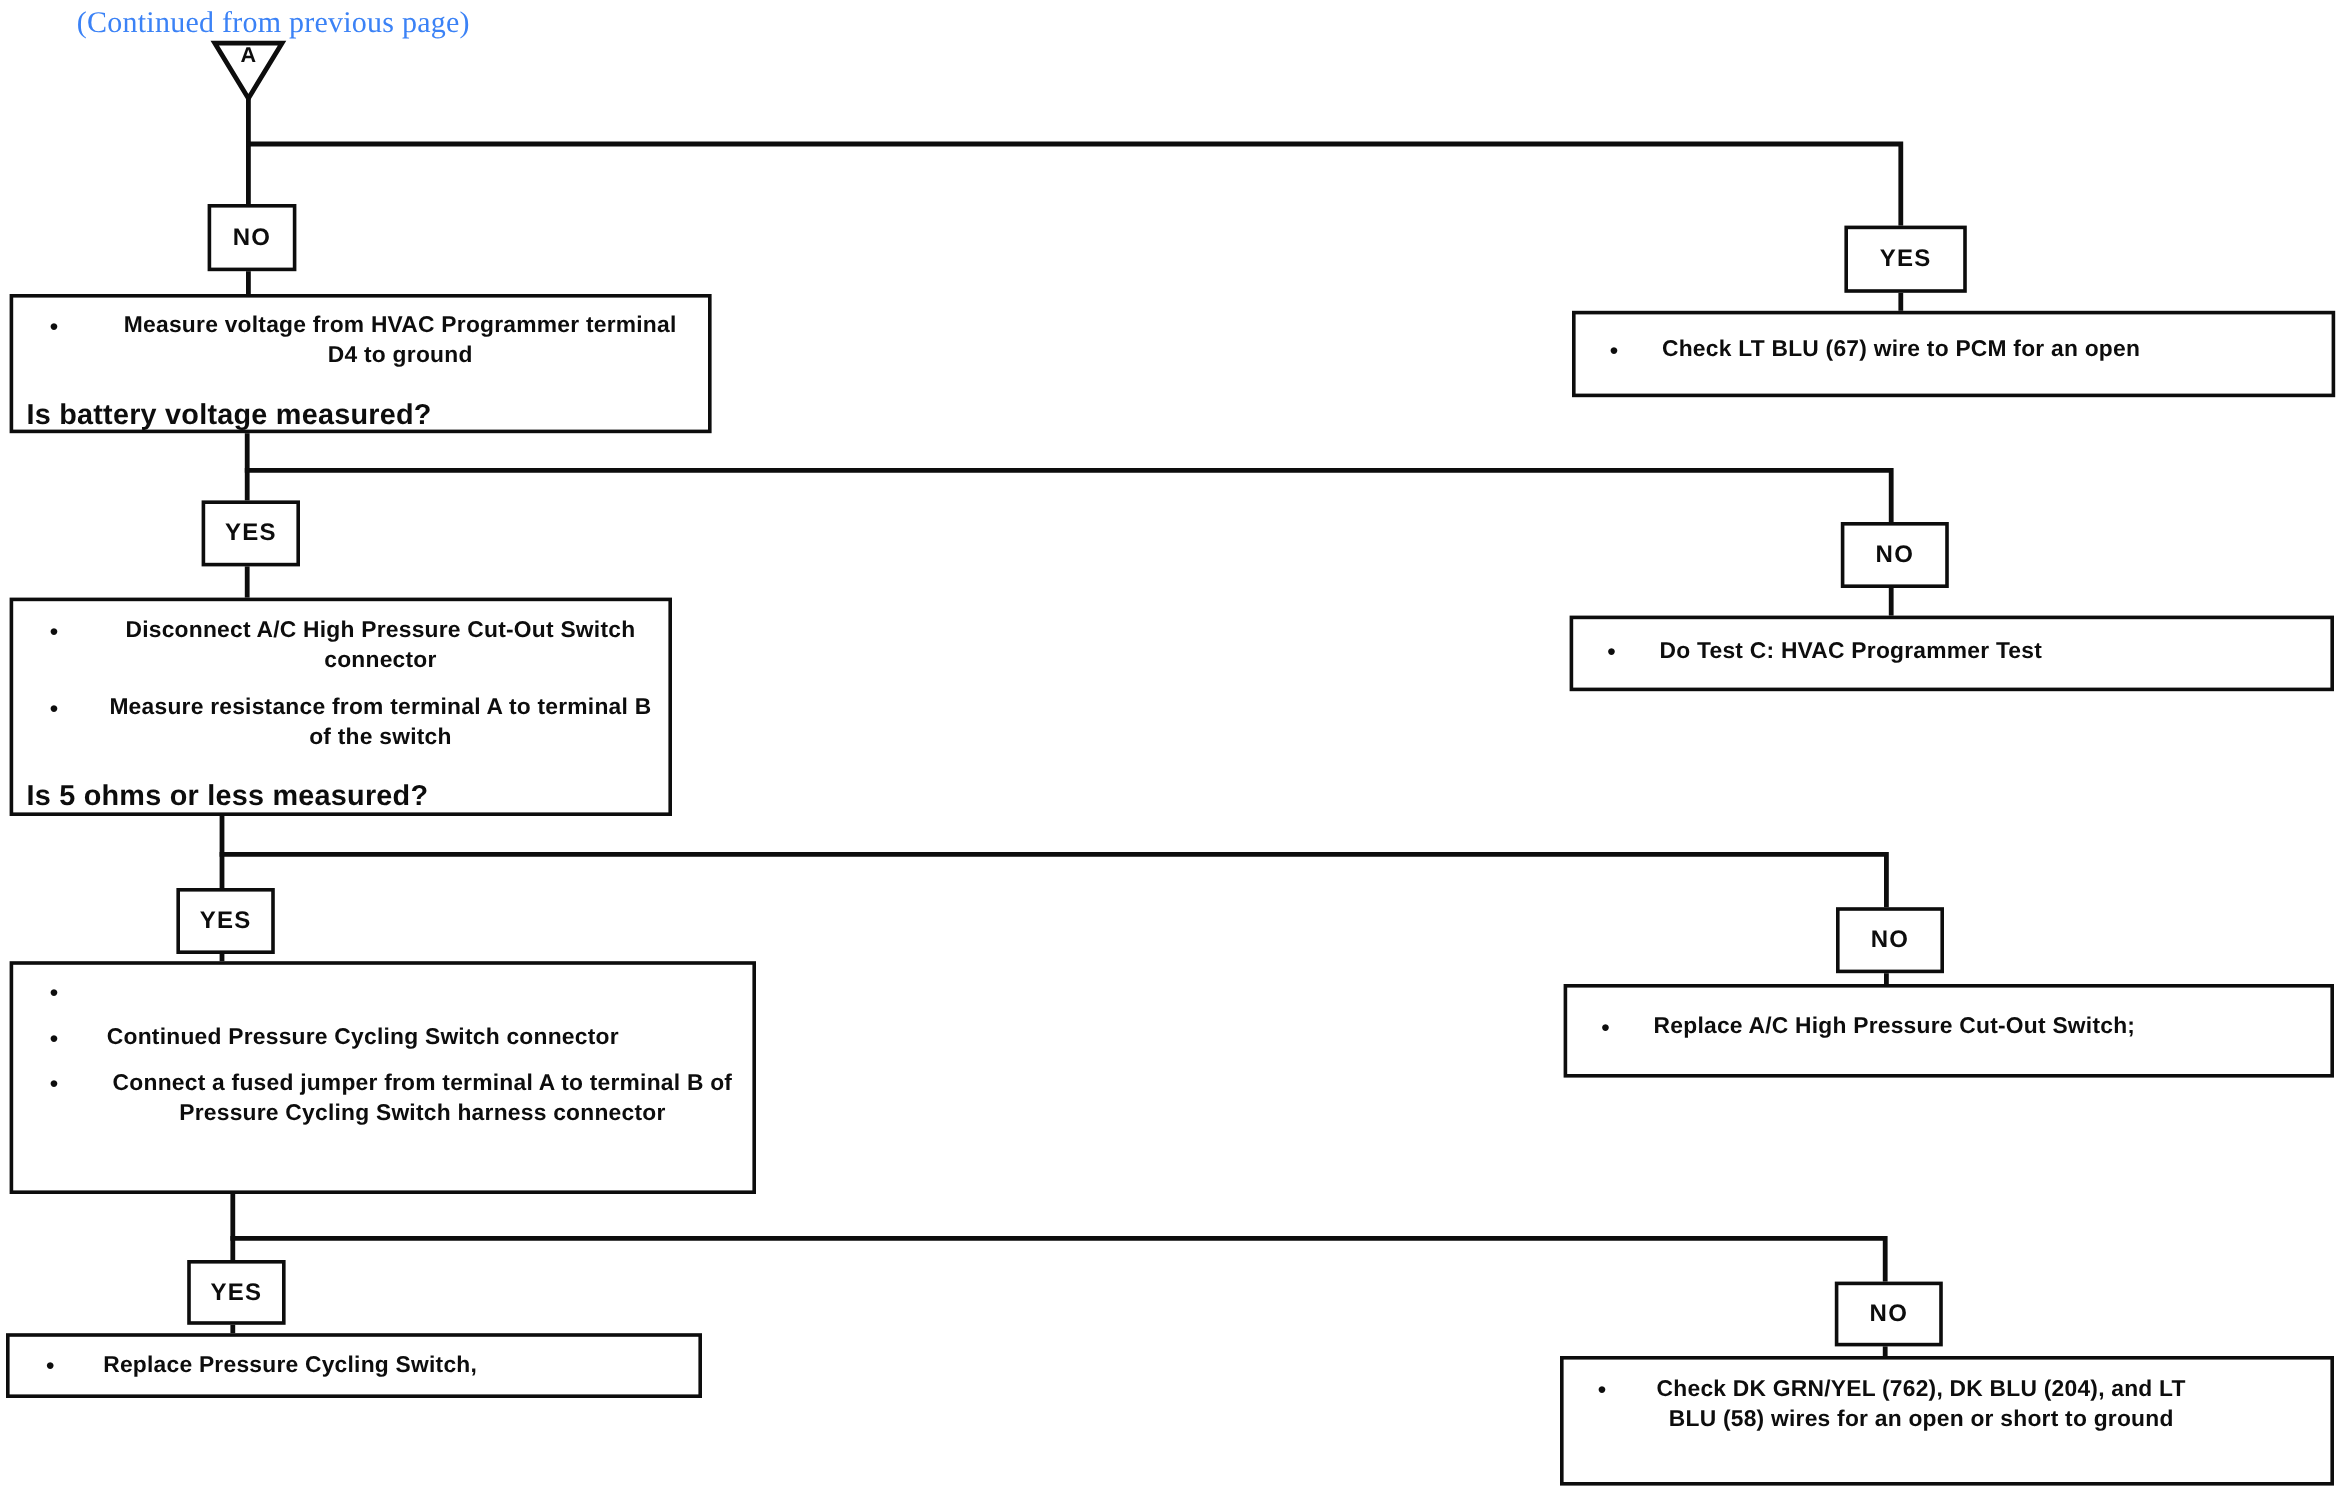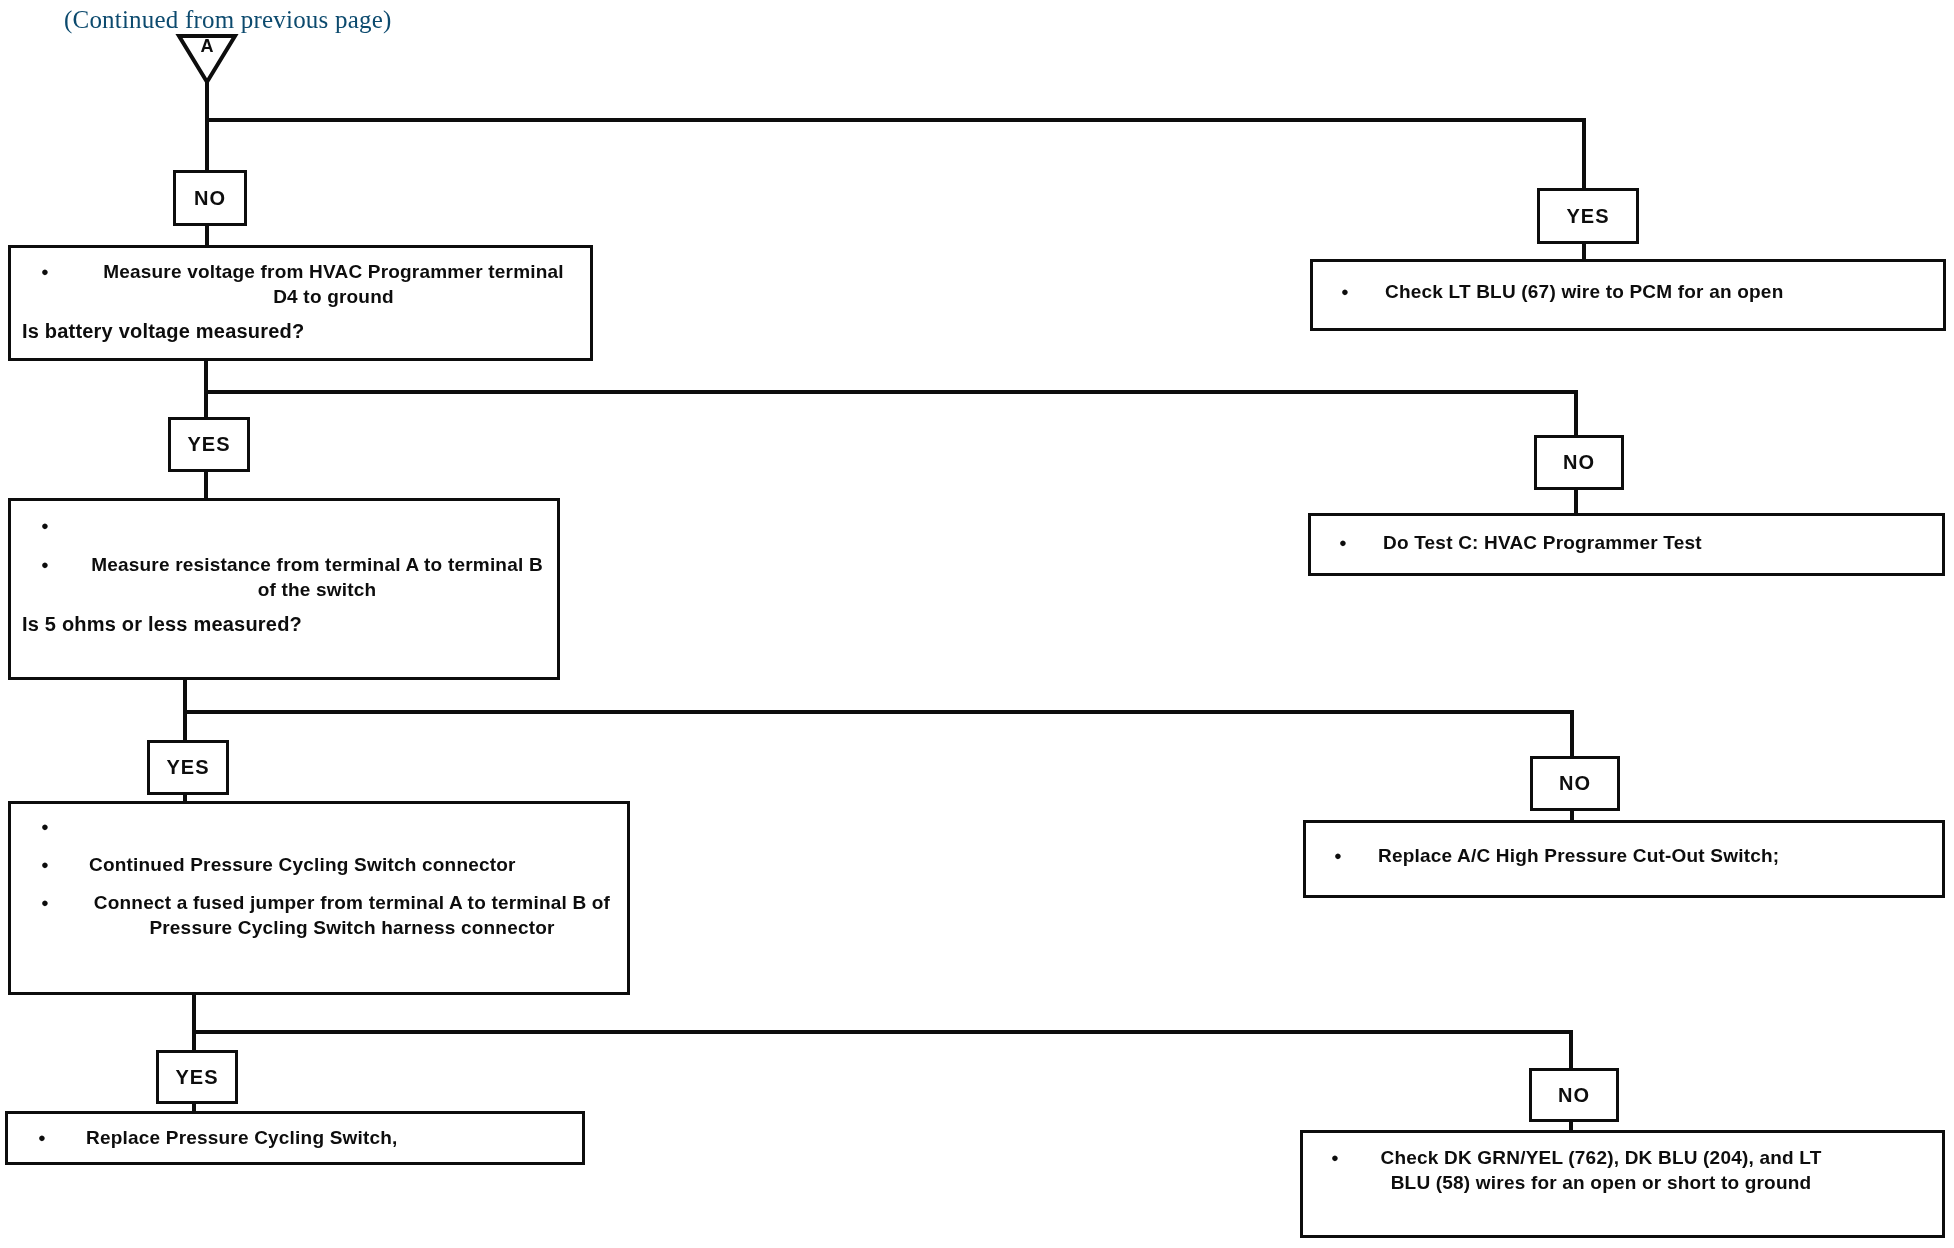--- a/index.html
+++ b/index.html
@@ -7,21 +7,21 @@
     position:relative;
     width:1954px;height:1248px;
     background:#ffffff;
     font-family:"Liberation Sans", sans-serif;
     color:#0d0d0d;
     overflow:hidden;
   }
   .note{
     position:absolute;left:64px;top:6px;
     font-family:"Liberation Serif", serif;
-    font-size:25px;color:#0c4a6e;letter-spacing:0.2px;
+    font-size:25px;color:#3b82f6;letter-spacing:0.2px;
   }
   svg.lines{position:absolute;left:0;top:0;z-index:1;}
   .tri-label{
     position:absolute;left:190px;top:36px;width:34px;text-align:center;
     font-size:18px;font-weight:bold;z-index:3;
   }
   .decision{
     position:absolute;z-index:2;
     background:#ffffff;border:3px solid #0d0d0d;
     display:flex;align-items:center;justify-content:center;
@@ -36,22 +36,22 @@
   .row{display:flex;}
   .bullet{
     flex:none;width:48px;padding-left:22px;
     font-size:13px;line-height:25px;
   }
   .rb .bullet{width:44px;padding-left:20px;}
   .txt{
     font-size:19px;font-weight:bold;line-height:25px;letter-spacing:0.2px;text-align:center;
   }
   .q{
-    margin:10px 0 0 3px;
-    font-size:20px;font-weight:bold;line-height:25px;letter-spacing:0.2px;
+    margin:24px 0 0 3px;
+    font-size:24px;font-weight:bold;line-height:25px;letter-spacing:0.2px;
   }
 </style>
 </head>
 <body>
 
 <div id="canvas">
 
   <div class="note">(Continued from previous page)</div>
 
   <svg class="lines" width="1954" height="1248" viewBox="0 0 1954 1248">
@@ -106,20 +106,21 @@
     </div>
   </div>
 
   <div class="decision" style="left:168px;top:417px;width:76px;height:49px;">
     <span>YES</span>
   </div>
 
   <div class="stepbox" style="left:8px;top:498px;width:552px;height:182px;">
     <div class="row" style="margin-top:12px;">
       <span class="bullet">●</span>
+      <div class="txt" style="max-width:462px;">Disconnect A/C High Pressure Cut-Out Switch connector</div>
     </div>
     <div class="row" style="margin-top:14px;">
       <span class="bullet">●</span>
       <div class="txt" style="max-width:462px;">Measure resistance from terminal A to terminal B of the switch</div>
     </div>
     <div class="q">Is 5 ohms or less measured?</div>
   </div>
 
   <div class="decision" style="left:1534px;top:435px;width:84px;height:49px;">
     <span>NO</span>

